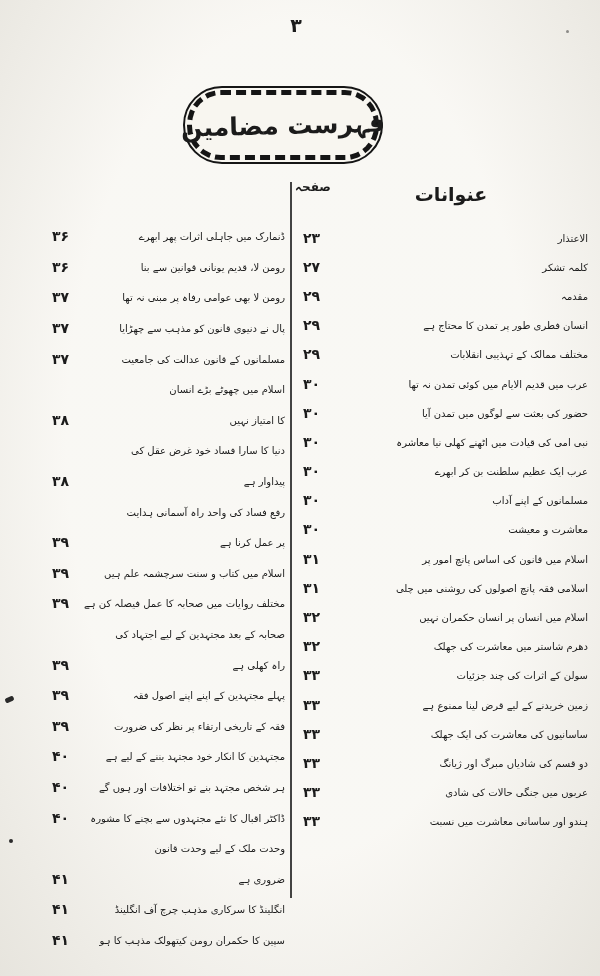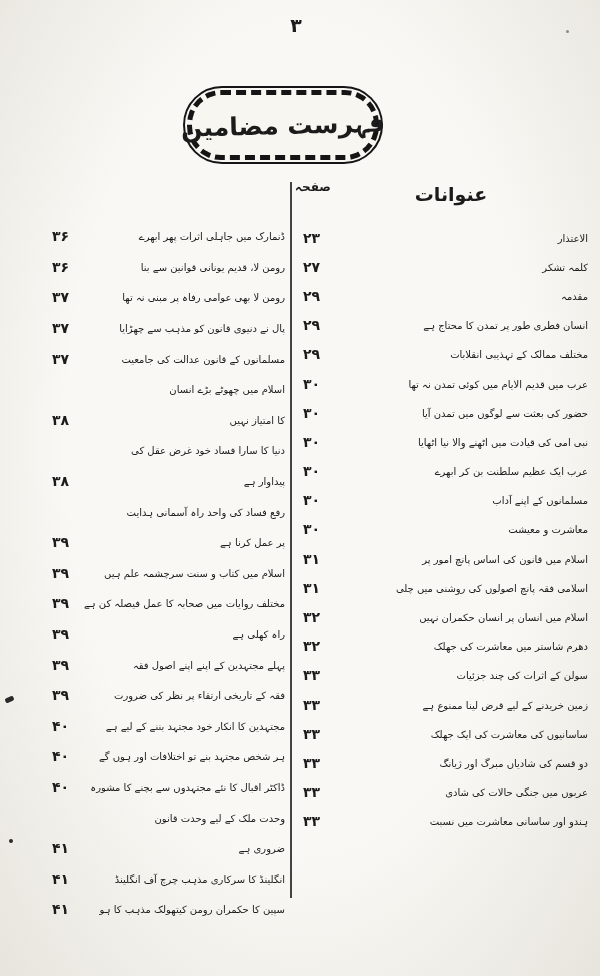--- a/index.html
+++ b/index.html
@@ -120,21 +120,21 @@
       <span class="txt">عرب میں قدیم الایام میں کوئی تمدن نہ تھا</span>
     </div>
 
     <div class="row">
       <span class="pg">۳۰</span>
       <span class="txt">حضور کی بعثت سے لوگوں میں تمدن آیا</span>
     </div>
 
     <div class="row">
       <span class="pg">۳۰</span>
-      <span class="txt">نبی امی کی قیادت میں اٹھنے والا نیا اٹھایا</span>
+      <span class="txt">نبی امی کی قیادت میں اٹھنے کھلی نیا معاشرہ</span>
     </div>
 
     <div class="row">
       <span class="pg">۳۰</span>
       <span class="txt">عرب ایک عظیم سلطنت بن کر ابھرے</span>
     </div>
 
     <div class="row">
       <span class="pg">۳۰</span>
       <span class="txt">مسلمانوں کے اپنے آداب</span>
@@ -257,20 +257,24 @@
     <div class="row">
       <span class="pg">۳۹</span>
       <span class="txt">اسلام میں کتاب و سنت سرچشمہ علم ہیں</span>
     </div>
 
     <div class="row">
       <span class="pg">۳۹</span>
       <span class="txt">مختلف روایات میں صحابہ کا عمل فیصلہ کن ہے</span>
     </div>
 
+    <div class="row">
+      <span class="pg"></span>
+      <span class="txt">صحابہ کے بعد مجتہدین کے لیے اجتہاد کی</span>
+    </div>
 
     <div class="row">
       <span class="pg">۳۹</span>
       <span class="txt">راہ کھلی ہے</span>
     </div>
 
     <div class="row">
       <span class="pg">۳۹</span>
       <span class="txt">پہلے مجتہدین کے اپنے اپنے اصول فقہ</span>
     </div>

